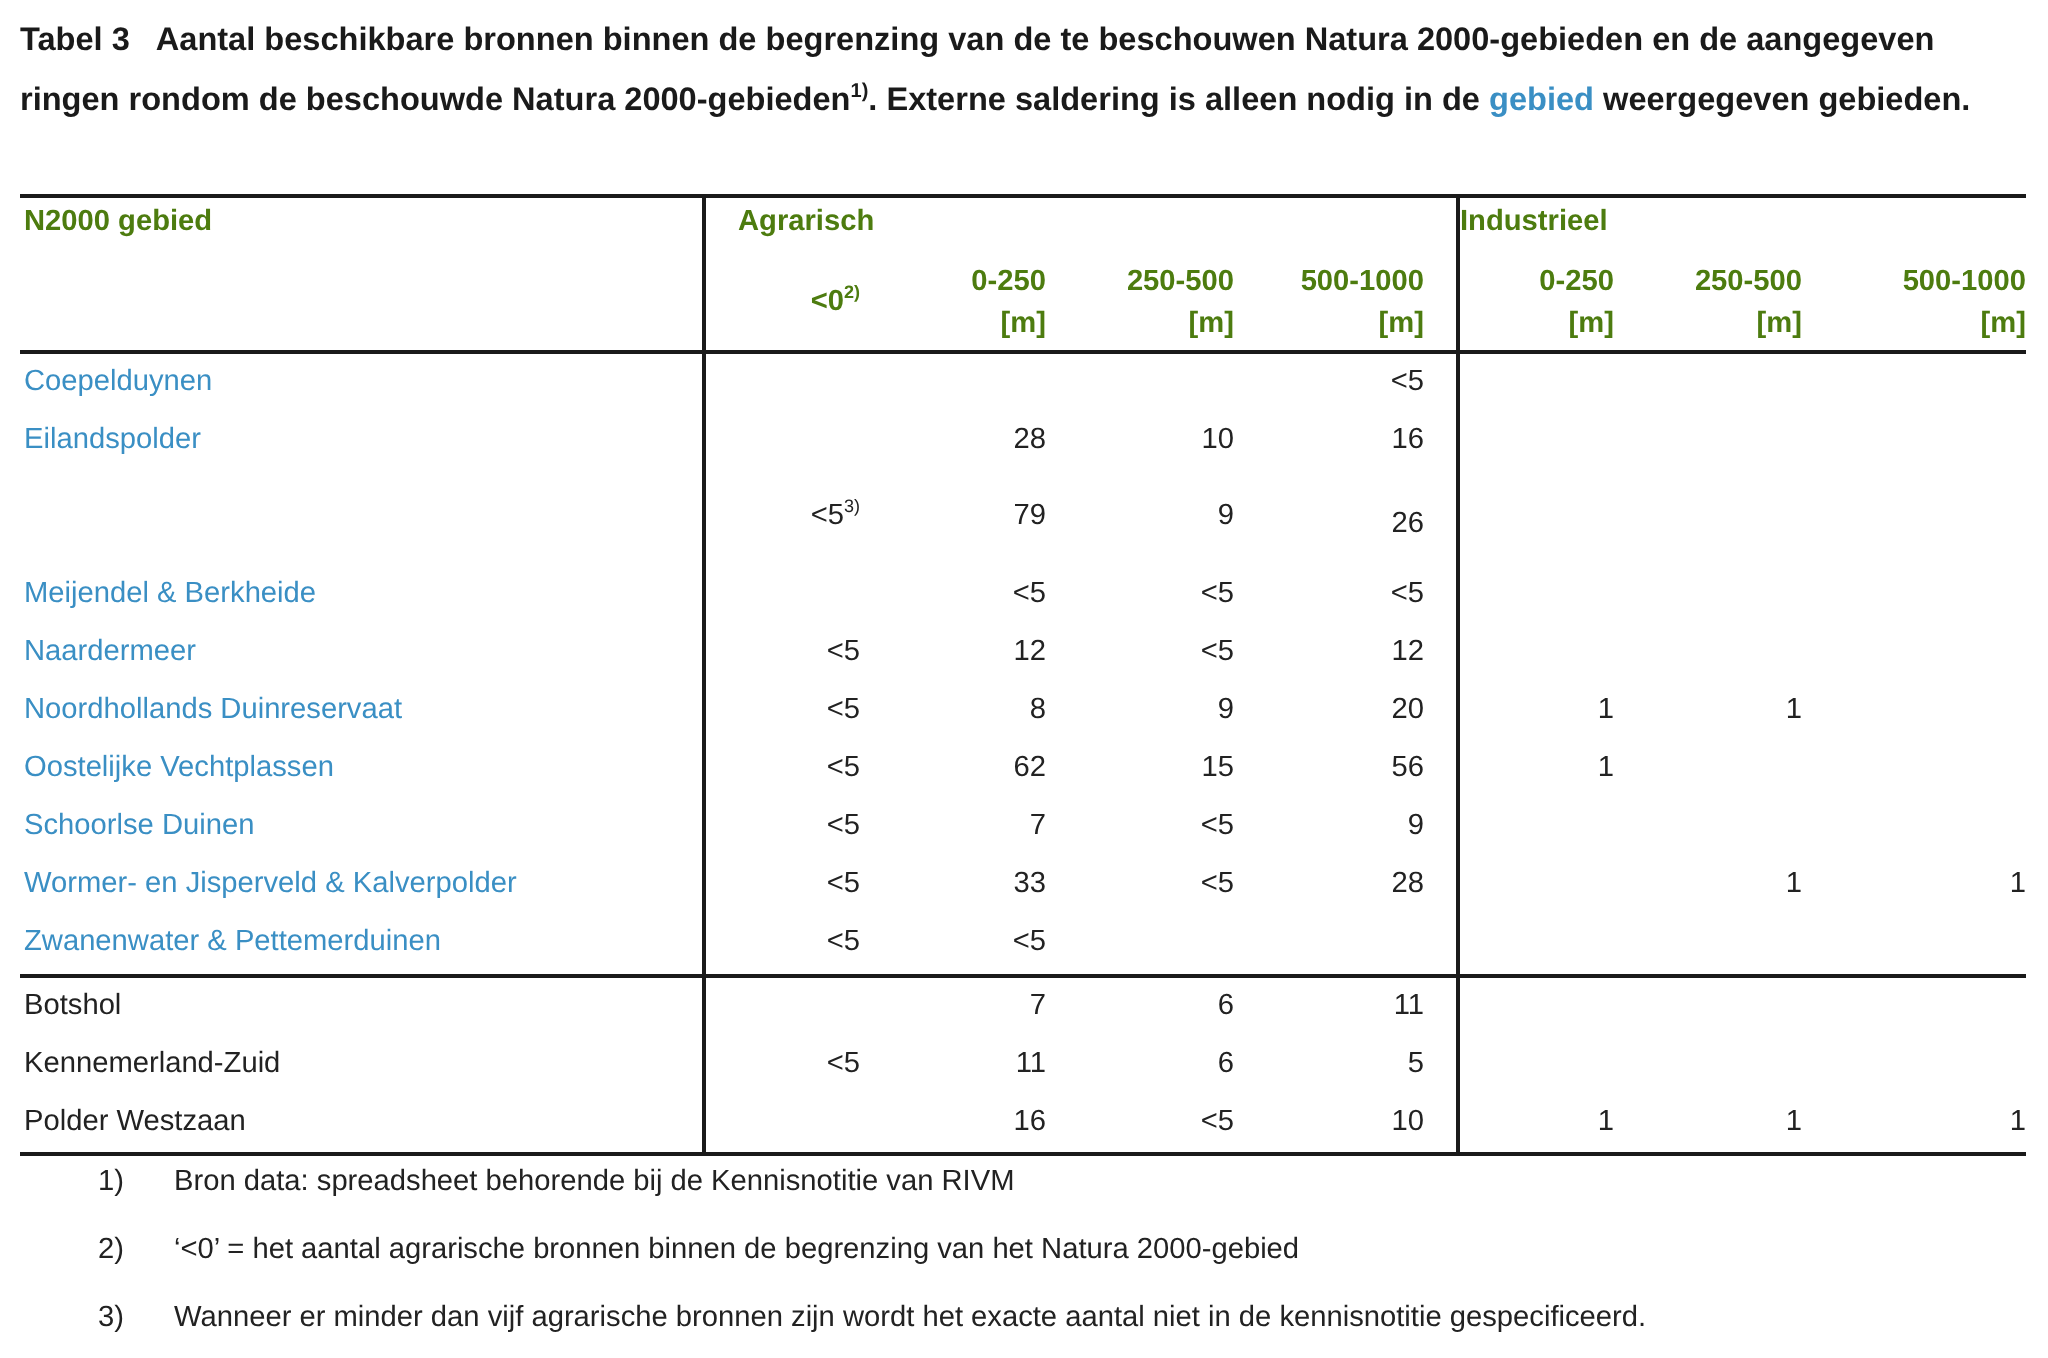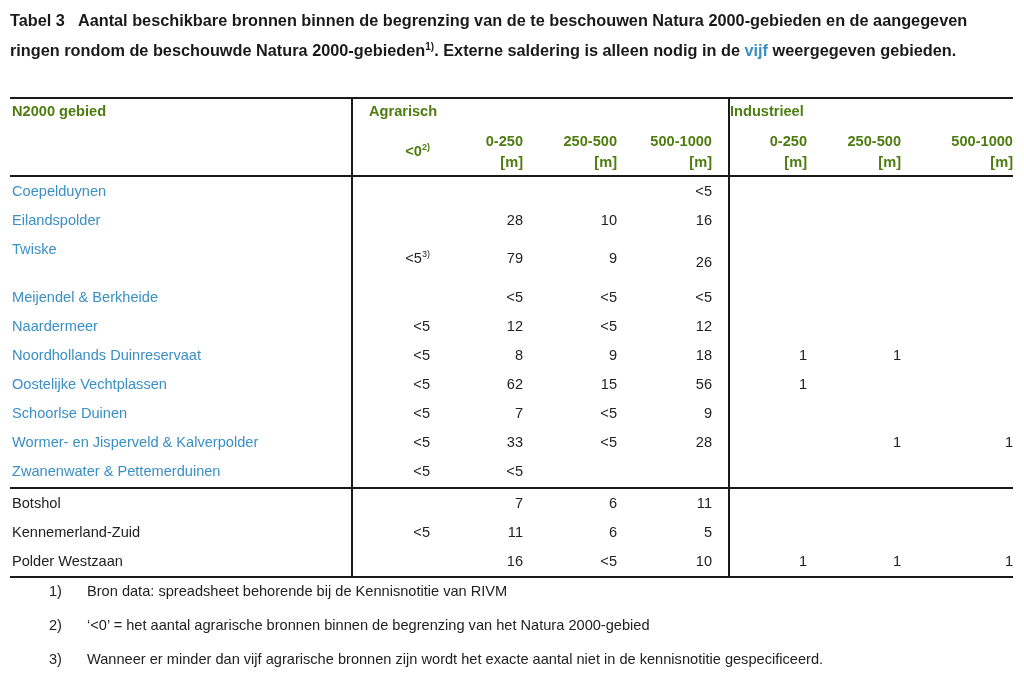--- a/index.html
+++ b/index.html
@@ -19,21 +19,21 @@
   .black-name { color:#222222; }
   .sup { font-size:9px; vertical-align:super; line-height:0; }
   .fn-num { position:absolute; left:49px; font-size:14.6px; }
   .fn-text { position:absolute; left:87px; font-size:14.6px; white-space:nowrap; }
 </style>
 </head>
 <body>
 
 <div class="caption">
   <span>Tabel 3</span>&nbsp;&nbsp;
-  <span>Aantal beschikbare bronnen binnen de begrenzing van de te beschouwen Natura 2000-gebieden en de aangegeven ringen rondom de beschouwde Natura 2000-gebieden</span><sup>1)</sup><span>. Externe saldering is alleen nodig in de </span><span class="blue">vijf</span><span> weergegeven gebieden.</span>
+  <span>Aantal beschikbare bronnen binnen de begrenzing van de te beschouwen Natura 2000-gebieden en de aangegeven ringen rondom de beschouwde Natura 2000-gebieden</span><sup>1)</sup><span>. Externe saldering is alleen nodig in de </span><span class="blue">gebied</span><span> weergegeven gebieden.</span>
 </div>
 
 <div class="hline" style="top:97px;"></div>
 <div class="hline" style="top:175px;"></div>
 <div class="hline" style="top:487px;"></div>
 <div class="hline" style="top:576px;"></div>
 <div class="vline" style="left:351px; top:97px; height:481px;"></div>
 <div class="vline" style="left:728px; top:97px; height:481px;"></div>
 
 <div class="cell hdr" style="left:12px; top:103px;">N2000 gebied</div>
@@ -82,21 +82,20 @@
       <div>Eilandspolder</div>
     </div>
     <div class="cell num" style="right: 594px; top: 212px;"><span></span><span class="sup"></span></div>
     <div class="cell num" style="right: 501px; top: 212px;"><span>28</span></div>
     <div class="cell num" style="right: 407px; top: 212px;"><span>10</span></div>
     <div class="cell num" style="right: 312px; top: 212px;"><span>16</span></div>
     <div class="cell num" style="right: 217px; top: 212px;"><span></span></div>
     <div class="cell num" style="right: 123px; top: 212px;"><span></span></div>
     <div class="cell num" style="right: 11px; top: 212px;"><span></span></div>
     <div class="cell name blue-name" style="top: 241px;">
-      <div>Twiske</div>
     </div>
     <div class="cell num" style="right: 594px; top: 250px;"><span>&lt;5</span><span class="sup">3)</span></div>
     <div class="cell num" style="right: 501px; top: 250px;"><span>79</span></div>
     <div class="cell num" style="right: 407px; top: 250px;"><span>9</span></div>
     <div class="cell num" style="right: 312px; top: 254px;"><span>26</span></div>
     <div class="cell num" style="right: 217px; top: 250px;"><span></span></div>
     <div class="cell num" style="right: 123px; top: 250px;"><span></span></div>
     <div class="cell num" style="right: 11px; top: 250px;"><span></span></div>
     <div class="cell name blue-name" style="top: 289px;">
       <div>Meijendel &amp; Berkheide</div>
@@ -117,21 +116,21 @@
     <div class="cell num" style="right: 312px; top: 318px;"><span>12</span></div>
     <div class="cell num" style="right: 217px; top: 318px;"><span></span></div>
     <div class="cell num" style="right: 123px; top: 318px;"><span></span></div>
     <div class="cell num" style="right: 11px; top: 318px;"><span></span></div>
     <div class="cell name blue-name" style="top: 347px;">
       <div>Noordhollands Duinreservaat</div>
     </div>
     <div class="cell num" style="right: 594px; top: 347px;"><span>&lt;5</span><span class="sup"></span></div>
     <div class="cell num" style="right: 501px; top: 347px;"><span>8</span></div>
     <div class="cell num" style="right: 407px; top: 347px;"><span>9</span></div>
-    <div class="cell num" style="right: 312px; top: 347px;"><span>18</span></div>
+    <div class="cell num" style="right: 312px; top: 347px;"><span>20</span></div>
     <div class="cell num" style="right: 217px; top: 347px;"><span>1</span></div>
     <div class="cell num" style="right: 123px; top: 347px;"><span>1</span></div>
     <div class="cell num" style="right: 11px; top: 347px;"><span></span></div>
     <div class="cell name blue-name" style="top: 376px;">
       <div>Oostelijke Vechtplassen</div>
     </div>
     <div class="cell num" style="right: 594px; top: 376px;"><span>&lt;5</span><span class="sup"></span></div>
     <div class="cell num" style="right: 501px; top: 376px;"><span>62</span></div>
     <div class="cell num" style="right: 407px; top: 376px;"><span>15</span></div>
     <div class="cell num" style="right: 312px; top: 376px;"><span>56</span></div>

